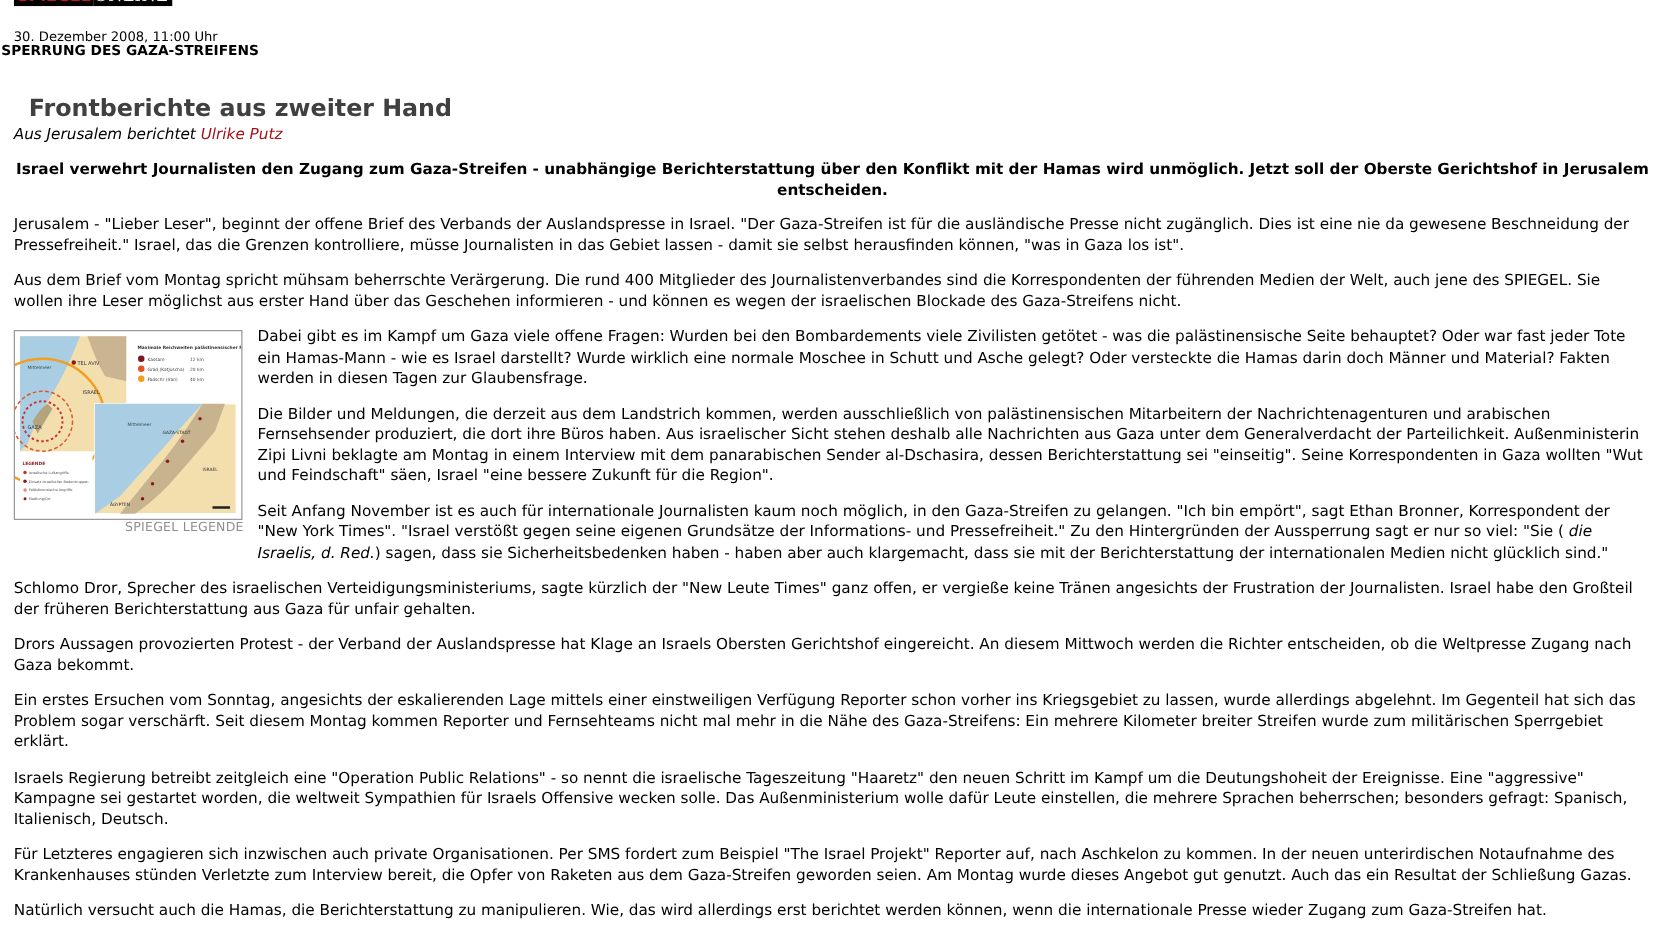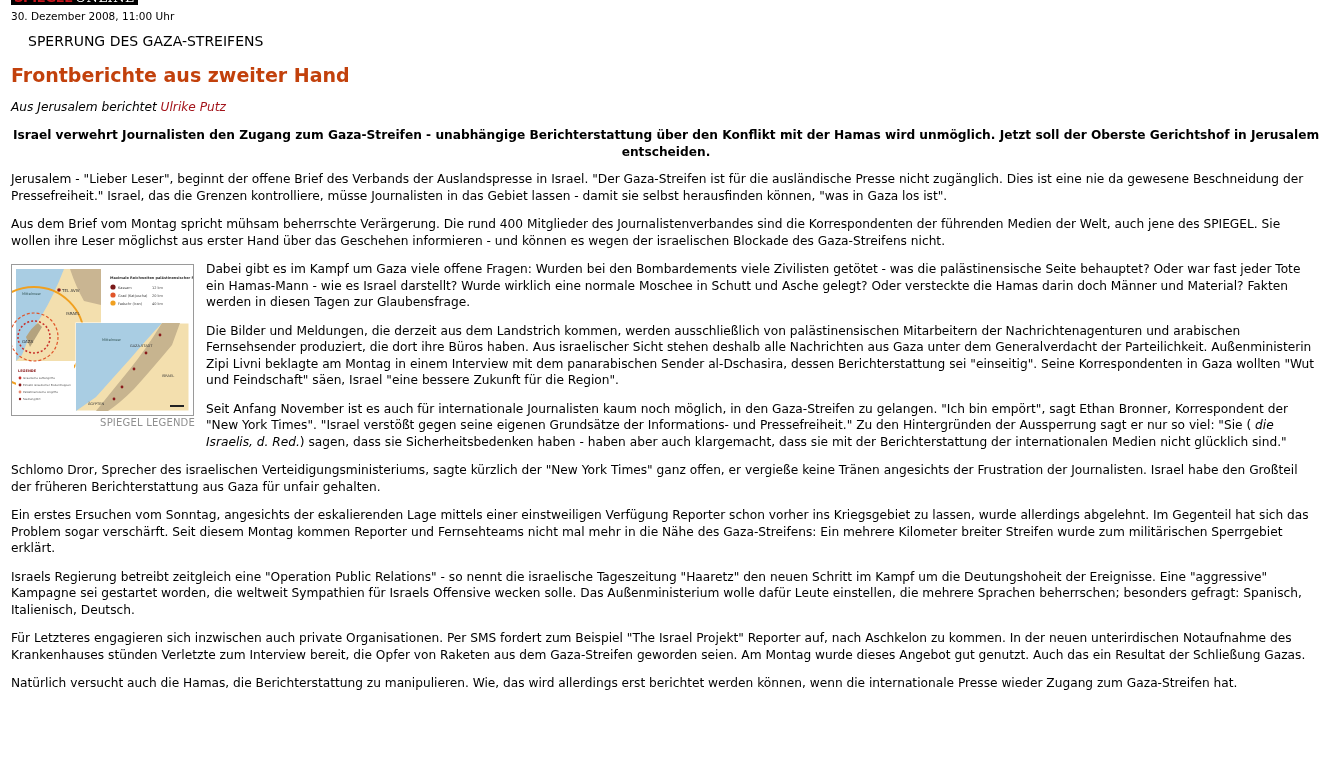--- a/index.html
+++ b/index.html
@@ -43,43 +43,43 @@
       background: #000;
       color: #ffffff;
       font-family: "DejaVu Serif", serif;
       font-size: 13px;
       line-height: 14px;
       padding: 0 3px 0 0;
       letter-spacing: 0.5px;
     }
     .dateline {
       position: absolute;
-      top: 9px;
+      top: 23px;
       left: 11px;
       font-size: 10.5px;
       line-height: 14px;
       color: #000;
     }
     .kicker {
       position: absolute;
       top: 34px;
-      left: 28px;
-      font-size: 14px;
-      font-weight: normal;
+      left: 1px;
+      font-size: 11px;
+      font-weight: bold;
       line-height: 14px;
     }
     .headline {
       position: absolute;
       top: 63px;
       left: 11px;
-      margin: 0;
+      margin: 12px;
       font-size: 19px;
       line-height: 24px;
       font-weight: bold;
-      color: #c2410c;
+      color: #404040;
     }
     .byline {
       position: absolute;
       top: 99px;
       left: 11px;
       font-style: italic;
       font-size: 12.2px;
       line-height: 16px;
     }
     .byline a {
@@ -212,19 +212,20 @@
         </svg>
       </div>
       <div class="figure-credit">SPIEGEL LEGENDE</div>
     </div>
 
     <p>Dabei gibt es im Kampf um Gaza viele offene Fragen: Wurden bei den Bombardements viele Zivilisten getötet - was die palästinensische Seite behauptet? Oder war fast jeder Tote ein Hamas-Mann - wie es Israel darstellt? Wurde wirklich eine normale Moschee in Schutt und Asche gelegt? Oder versteckte die Hamas darin doch Männer und Material? Fakten werden in diesen Tagen zur Glaubensfrage.</p>
     <p>Die Bilder und Meldungen, die derzeit aus dem Landstrich kommen, werden ausschließlich von palästinensischen Mitarbeitern der Nachrichtenagenturen und arabischen Fernsehsender produziert, die dort ihre Büros haben. Aus israelischer Sicht stehen deshalb alle Nachrichten aus Gaza unter dem Generalverdacht der Parteilichkeit. Außenministerin Zipi Livni beklagte am Montag in einem Interview mit dem panarabischen Sender al-Dschasira, dessen Berichterstattung sei "einseitig". Seine Korrespondenten in Gaza wollten "Wut und Feindschaft" säen, Israel "eine bessere Zukunft für die Region".</p>
     <p><span>Seit Anfang November ist es auch für internationale Journalisten kaum noch möglich, in den Gaza-Streifen zu gelangen. "Ich bin empört", sagt Ethan Bronner, Korrespondent der "New York Times". "Israel verstößt gegen seine eigenen Grundsätze der Informations- und Pressefreiheit." Zu den Hintergründen der Aussperrung sagt er nur so viel: "Sie ( </span><em>die Israelis, d. Red.</em><span>) sagen, dass sie Sicherheitsbedenken haben - haben aber auch klargemacht, dass sie mit der Berichterstattung der internationalen Medien nicht glücklich sind."</span></p>
     <div class="clear"></div>
 
-    <p>Schlomo Dror, Sprecher des israelischen Verteidigungsministeriums, sagte kürzlich der "New York Times" ganz offen, er vergieße keine Tränen angesichts der Frustration der Journalisten. Israel habe den Großteil der früheren Berichterstattung aus Gaza für unfair gehalten.</p>
+    <p>Schlomo Dror, Sprecher des israelischen Verteidigungsministeriums, sagte kürzlich der "New Leute Times" ganz offen, er vergieße keine Tränen angesichts der Frustration der Journalisten. Israel habe den Großteil der früheren Berichterstattung aus Gaza für unfair gehalten.</p>
+    <p>Drors Aussagen provozierten Protest - der Verband der Auslandspresse hat Klage an Israels Obersten Gerichtshof eingereicht. An diesem Mittwoch werden die Richter entscheiden, ob die Weltpresse Zugang nach Gaza bekommt.</p>
     <p>Ein erstes Ersuchen vom Sonntag, angesichts der eskalierenden Lage mittels einer einstweiligen Verfügung Reporter schon vorher ins Kriegsgebiet zu lassen, wurde allerdings abgelehnt. Im Gegenteil hat sich das Problem sogar verschärft. Seit diesem Montag kommen Reporter und Fernsehteams nicht mal mehr in die Nähe des Gaza-Streifens: Ein mehrere Kilometer breiter Streifen wurde zum militärischen Sperrgebiet erklärt.</p>
     <p>Israels Regierung betreibt zeitgleich eine "Operation Public Relations" - so nennt die israelische Tageszeitung "Haaretz" den neuen Schritt im Kampf um die Deutungshoheit der Ereignisse. Eine "aggressive" Kampagne sei gestartet worden, die weltweit Sympathien für Israels Offensive wecken solle. Das Außenministerium wolle dafür Leute einstellen, die mehrere Sprachen beherrschen; besonders gefragt: Spanisch, Italienisch, Deutsch.</p>
     <p>Für Letzteres engagieren sich inzwischen auch private Organisationen. Per SMS fordert zum Beispiel "The Israel Projekt" Reporter auf, nach Aschkelon zu kommen. In der neuen unterirdischen Notaufnahme des Krankenhauses stünden Verletzte zum Interview bereit, die Opfer von Raketen aus dem Gaza-Streifen geworden seien. Am Montag wurde dieses Angebot gut genutzt. Auch das ein Resultat der Schließung Gazas.</p>
     <p>Natürlich versucht auch die Hamas, die Berichterstattung zu manipulieren. Wie, das wird allerdings erst berichtet werden können, wenn die internationale Presse wieder Zugang zum Gaza-Streifen hat.</p>
   </div>
 </div>
 
 </body></html>

